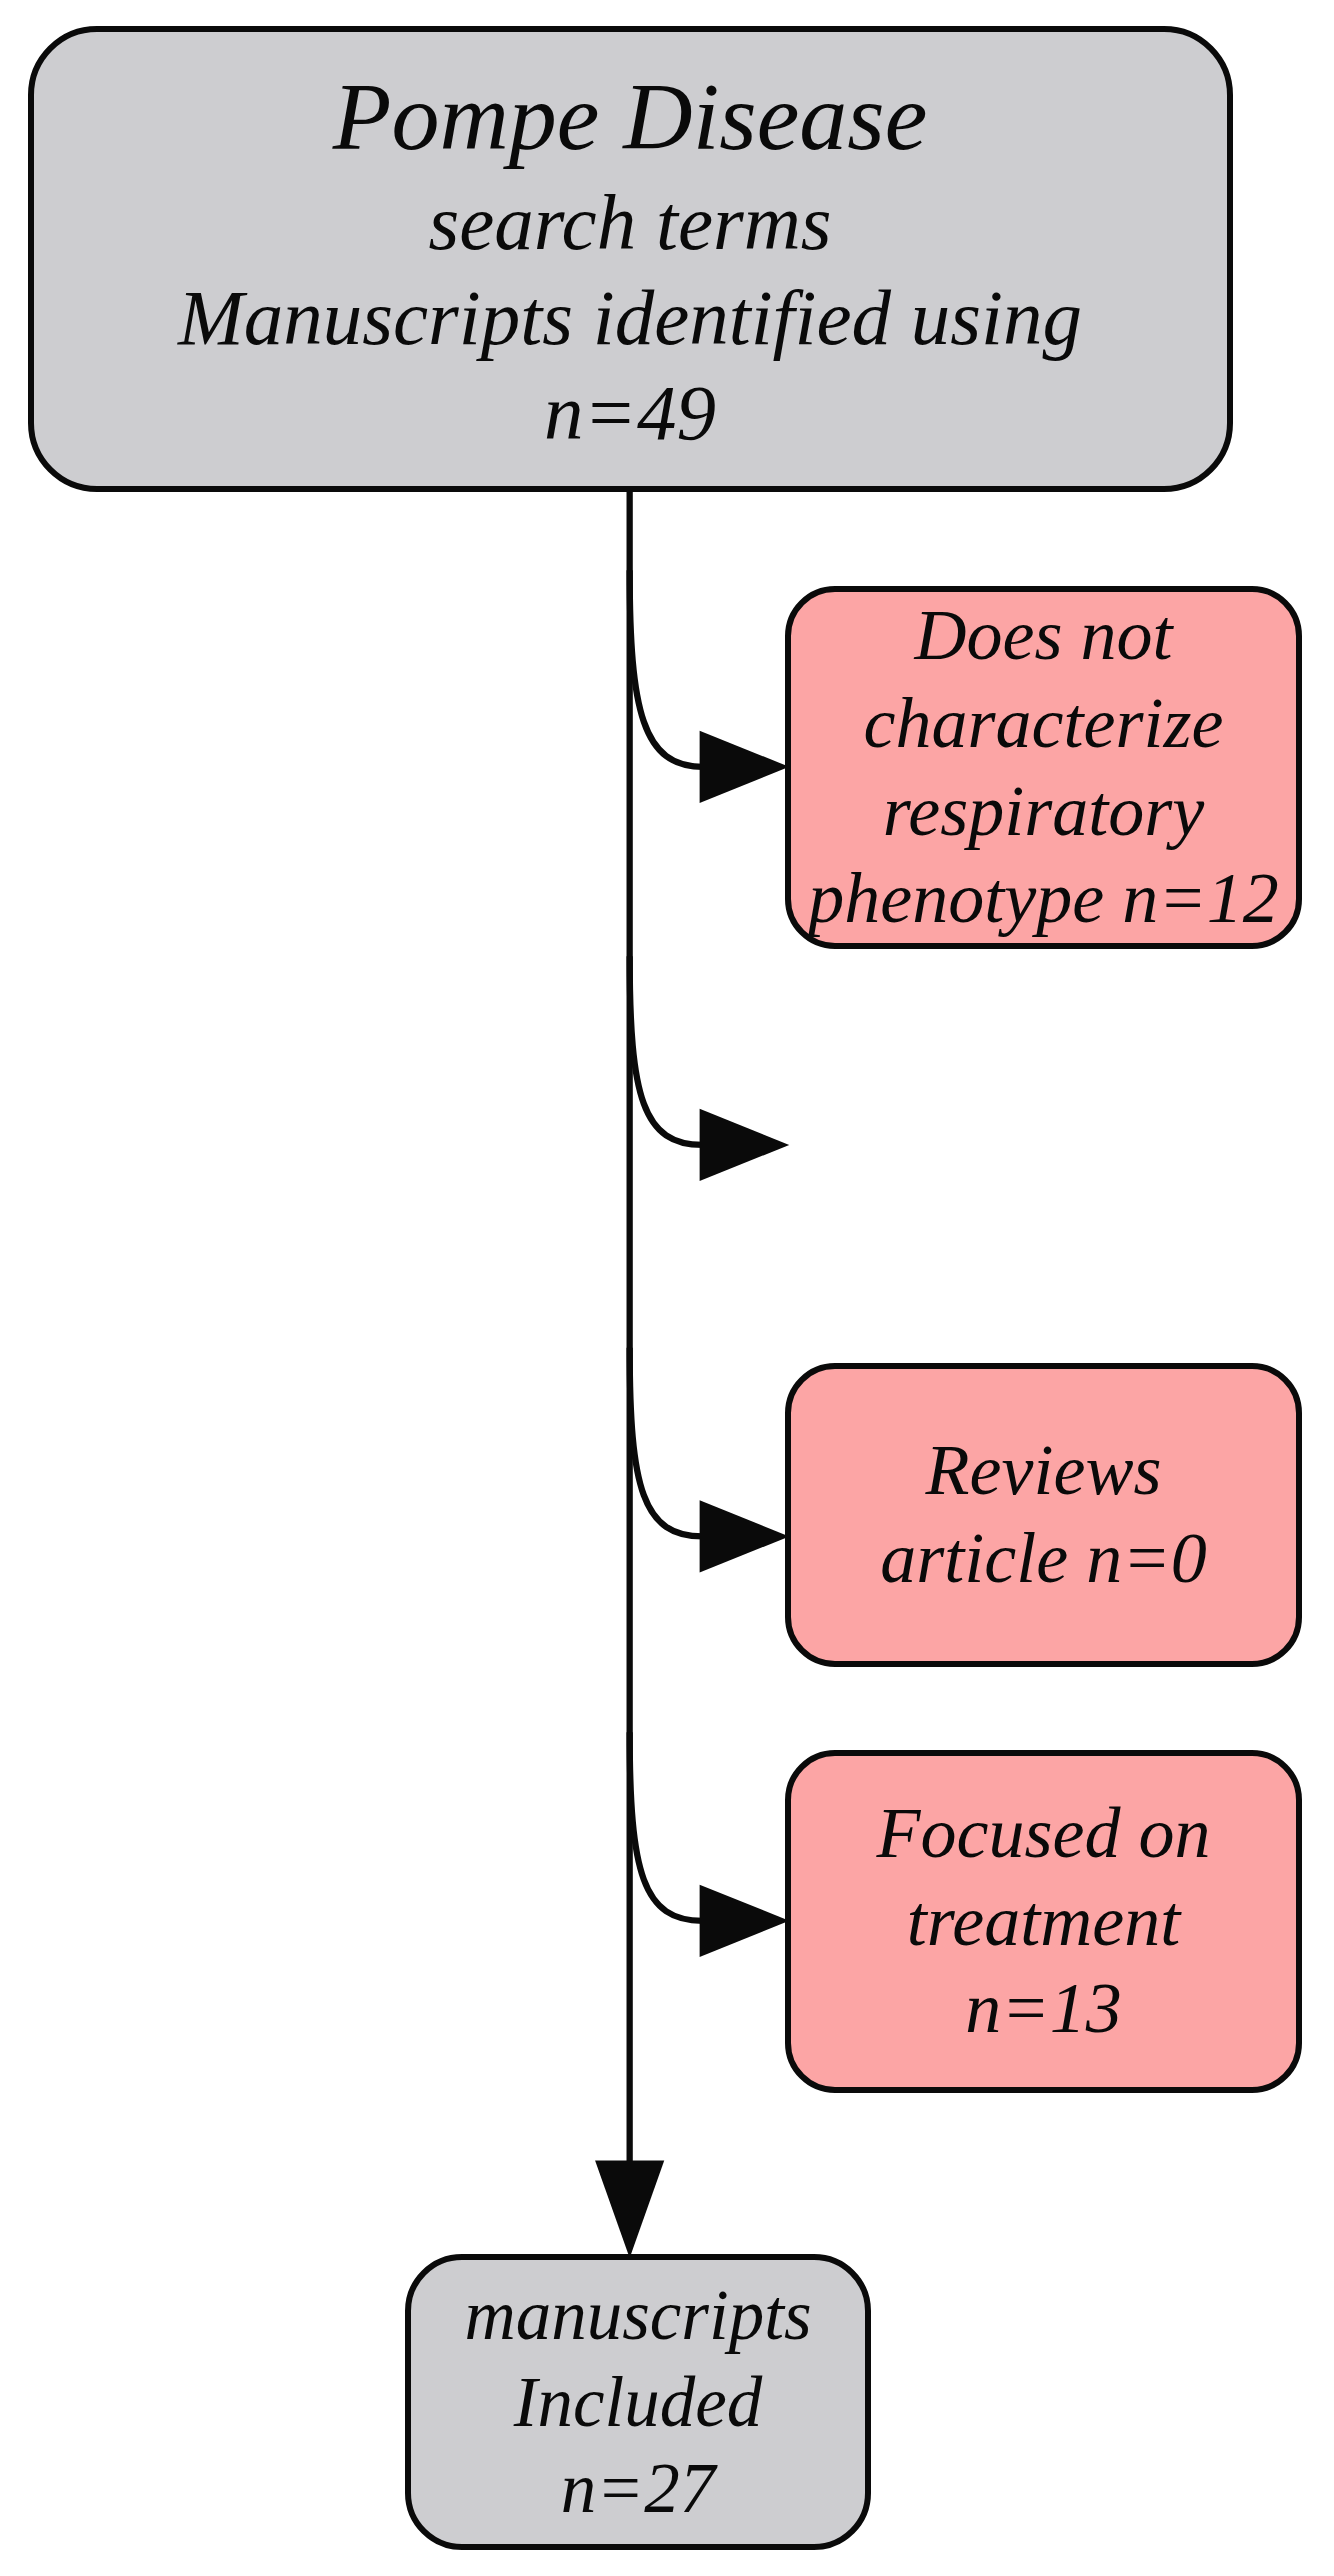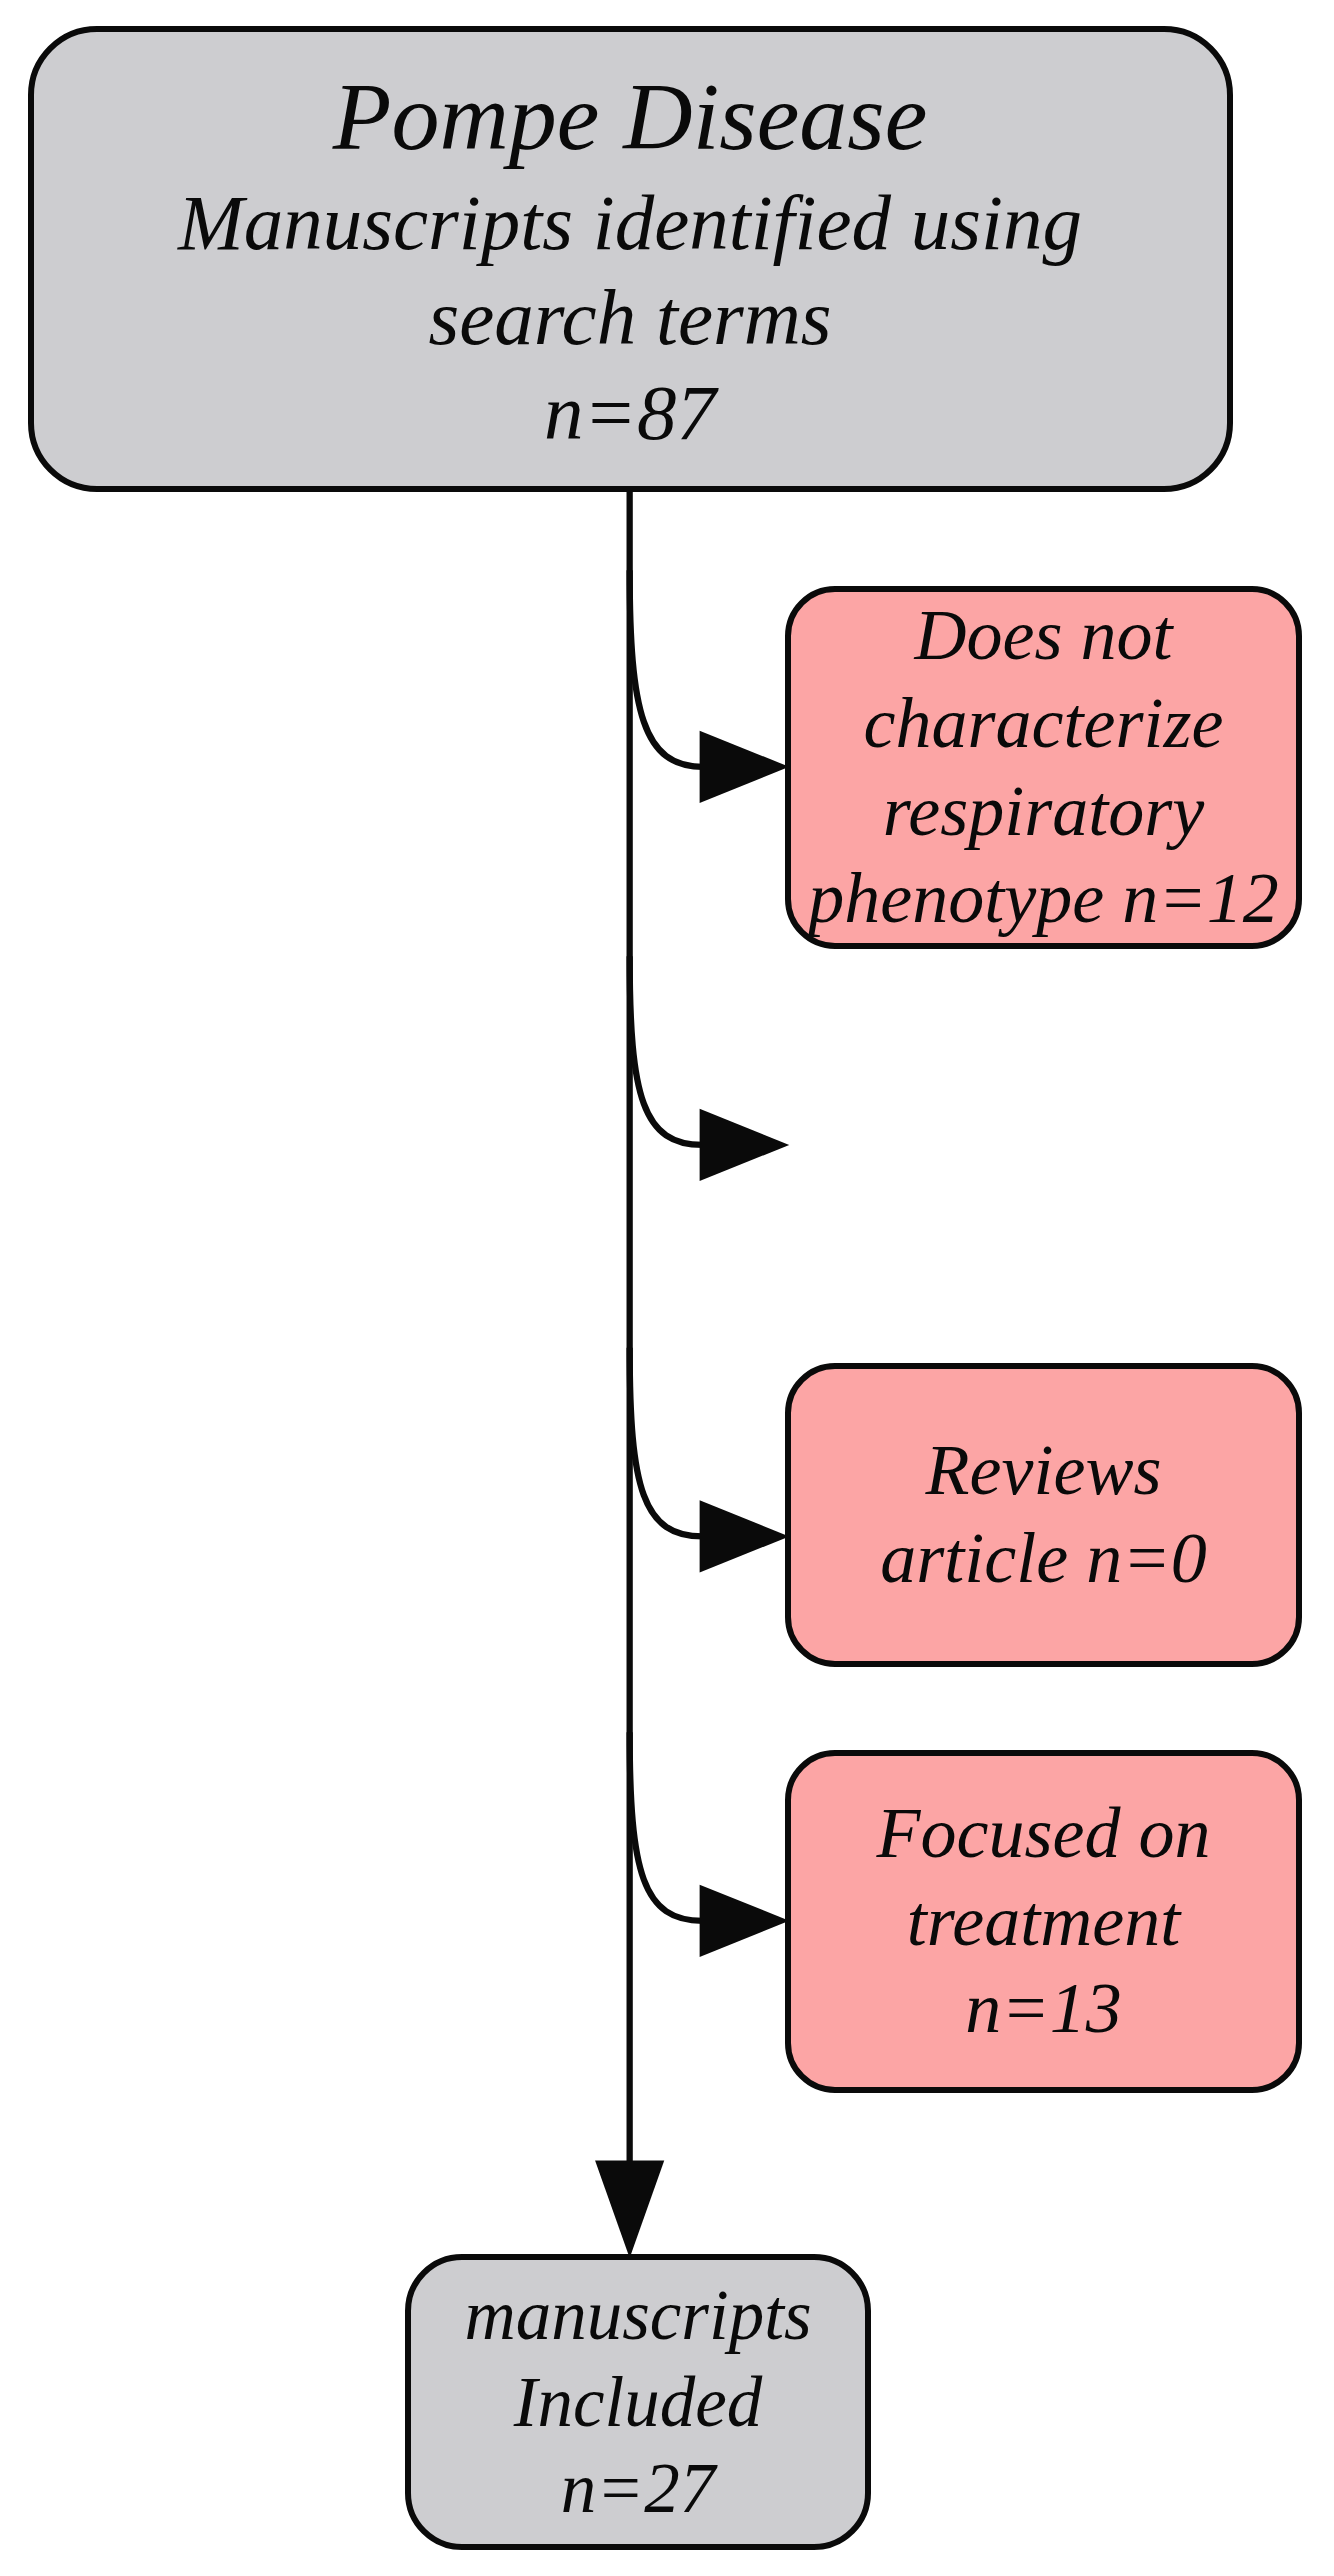--- a/index.html
+++ b/index.html
@@ -98,23 +98,23 @@
     <polygon points="890,929 890,1021 1004,975" fill="#0a0a0a"></polygon>
     <polygon points="890,1410 890,1502 1004,1456" fill="#0a0a0a"></polygon>
     <polygon points="890,1908 890,2000 1004,1954" fill="#0a0a0a"></polygon>
     <polygon points="890,2397 890,2489 1004,2443" fill="#0a0a0a"></polygon>
 
     <polygon points="757,2748 845,2748 801,2872" fill="#0a0a0a"></polygon>
   </svg>
 
   <div class="box top-box">
     <div class="title-line">Pompe Disease</div>
+    <div class="sub-line">search terms</div>
     <div class="sub-line">Manuscripts identified using</div>
-    <div class="sub-line">search terms</div>
-    <div class="sub-line">n=87</div>
+    <div class="sub-line">n=49</div>
   </div>
 
   <div class="box excl excl-1">
     <div class="body-line">Does not</div>
     <div class="body-line">characterize</div>
     <div class="body-line">respiratory</div>
     <div class="body-line">phenotype n=12</div>
   </div>
 
 

